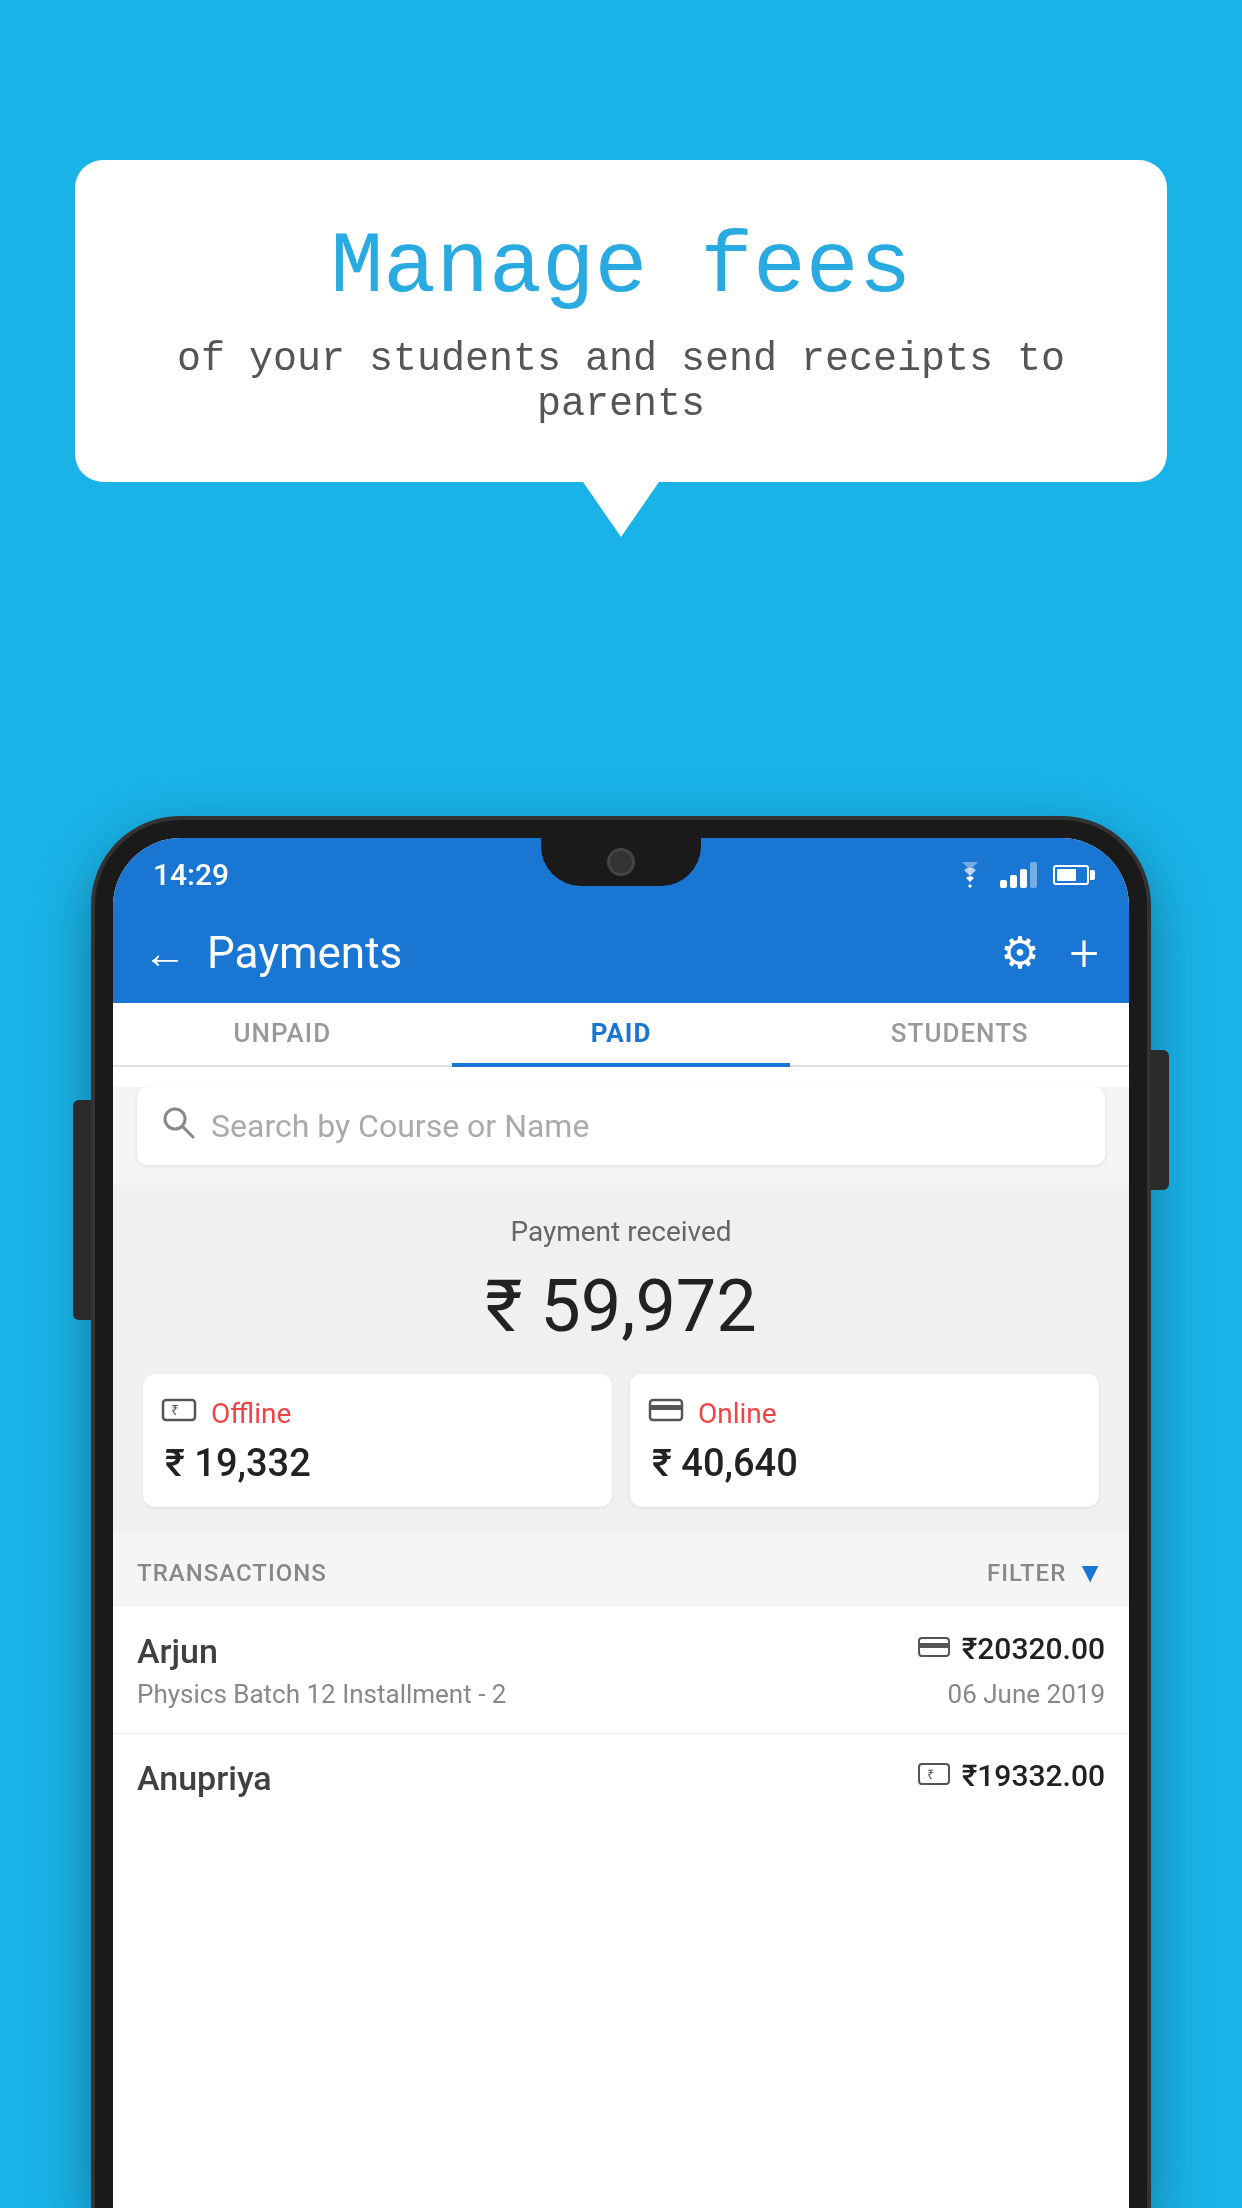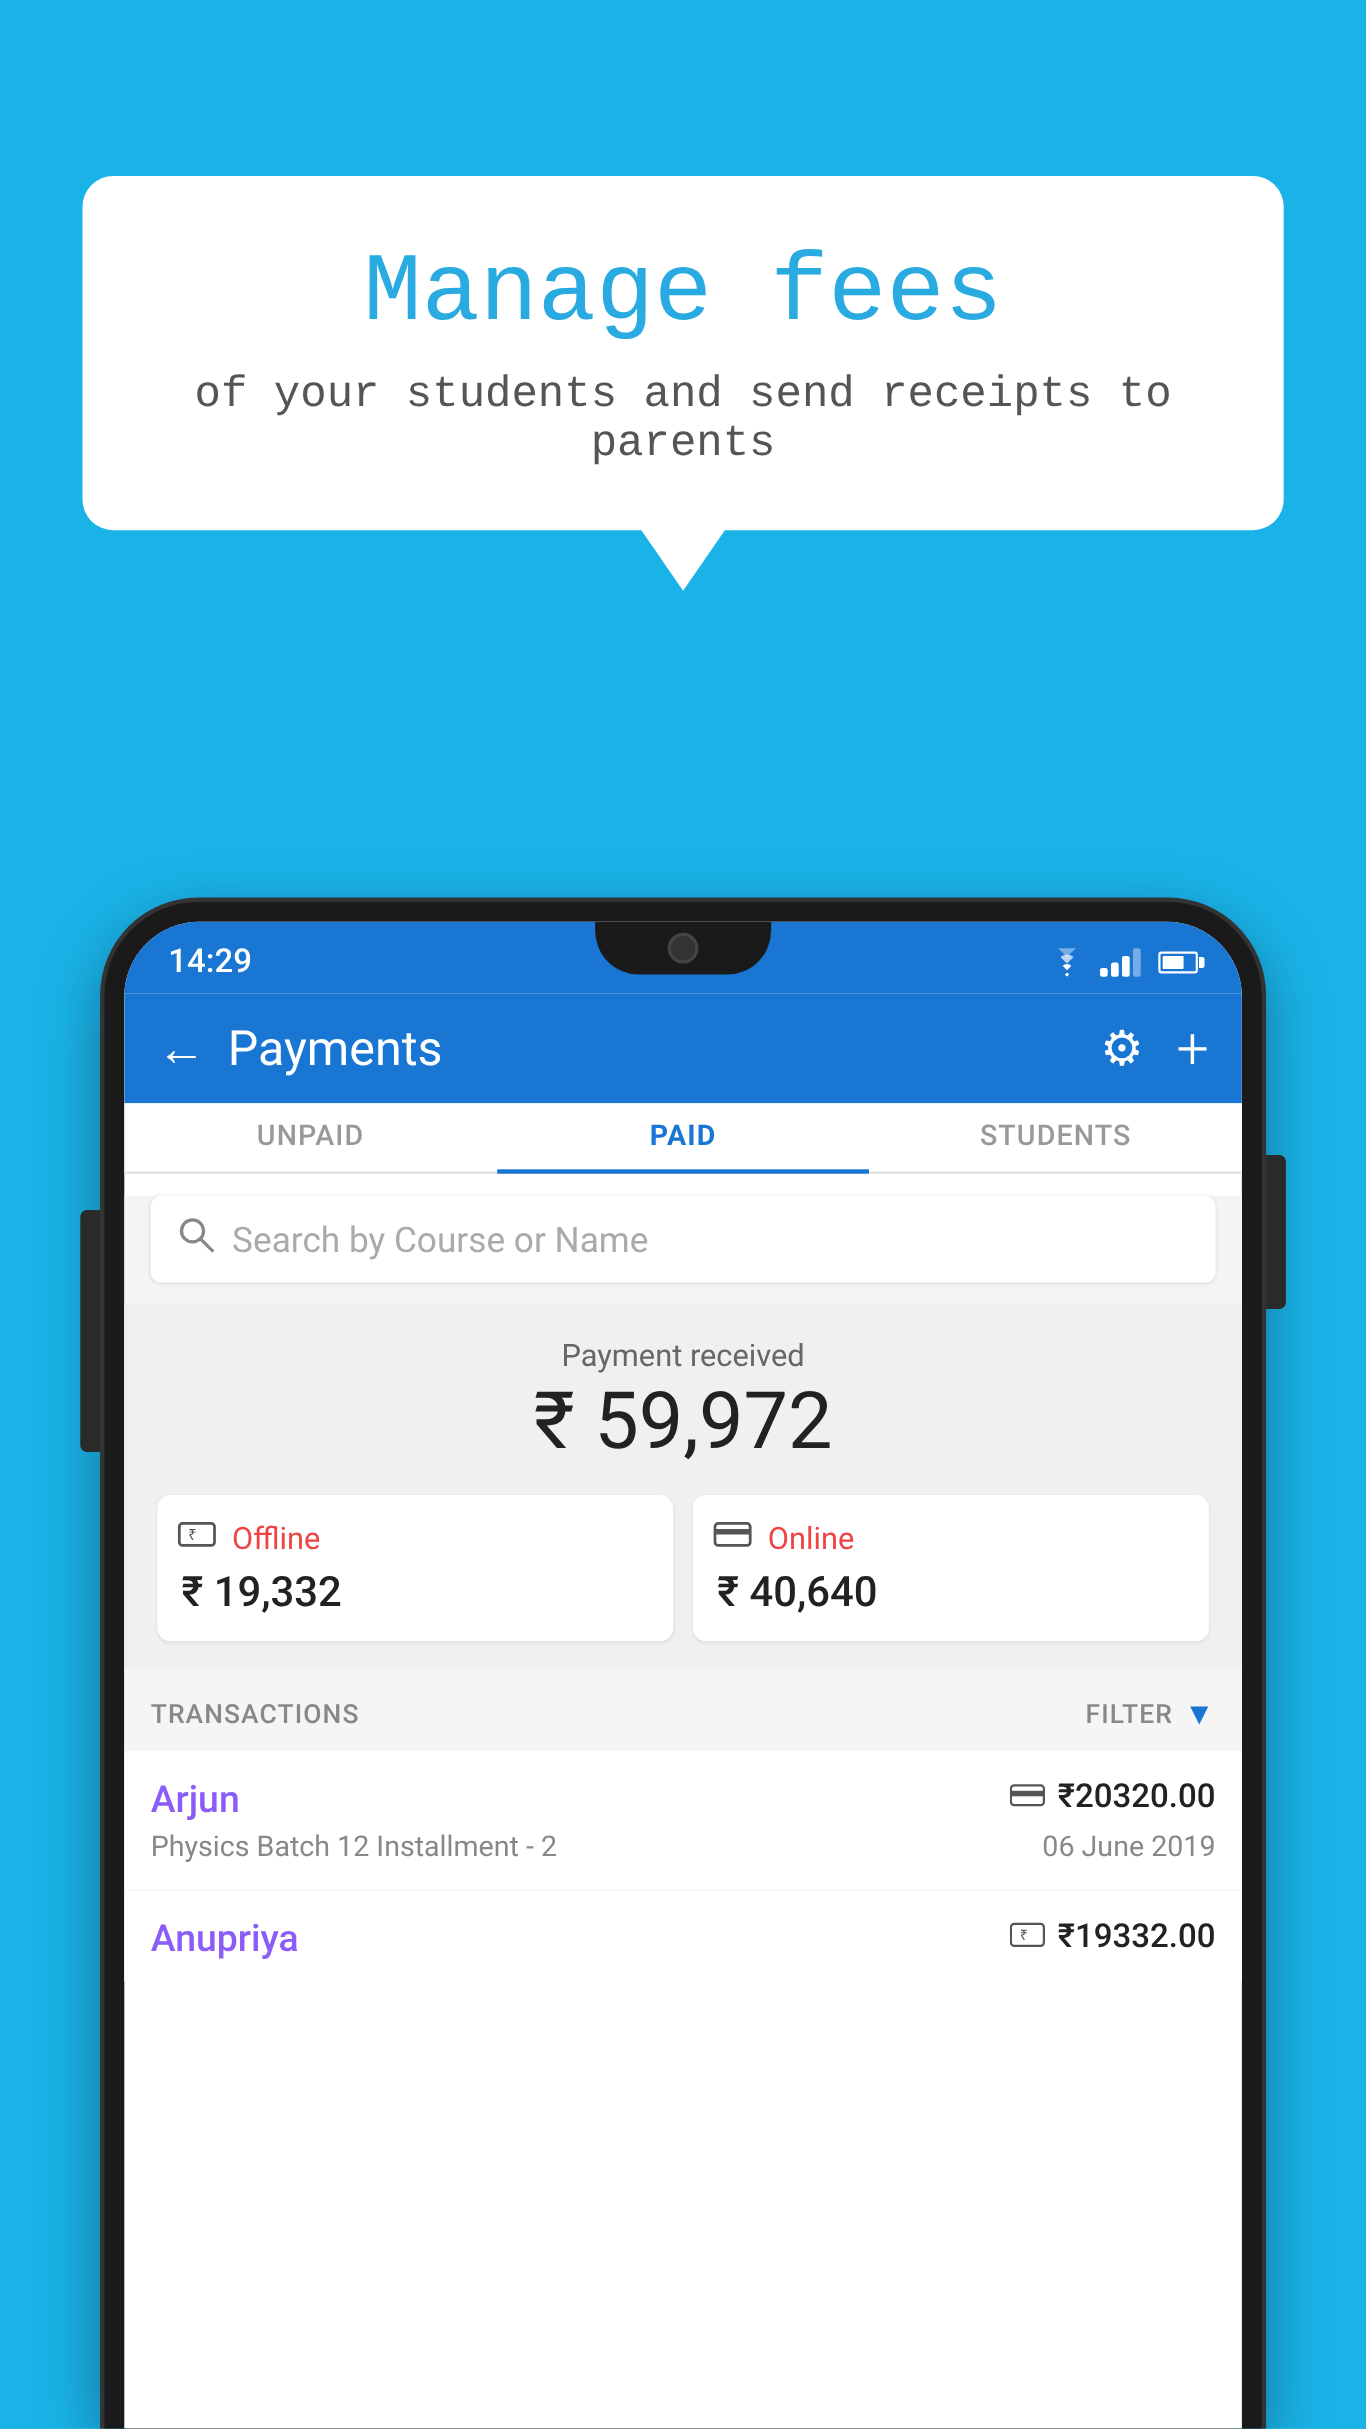--- a/index.html
+++ b/index.html
@@ -299,21 +299,21 @@
     
     .payment-summary {
       background: #f0f0f0;
       padding: 30px 20px 25px;
       text-align: center;
     }
 
     .payment-label {
       font-size: 28px;
       color: #666;
-      margin-bottom: 0;
+      margin-bottom: 16px;
     }
 
     .payment-amount {
       font-size: 72px;
       font-weight: 400;
       color: #222;
       margin-bottom: 25px;
     }
 
     .payment-cards {
@@ -398,21 +398,21 @@
     .transaction-main {
       display: flex;
       justify-content: space-between;
       align-items: flex-start;
       margin-bottom: 8px;
     }
 
     .student-name {
       font-size: 34px;
       font-weight: 500;
-      color: #8b5cf6;
+      color: #404040;
     }
 
     .transaction-right {
       display: flex;
       align-items: center;
       gap: 12px;
     }
 
     .transaction-amount {
       font-size: 30px;

